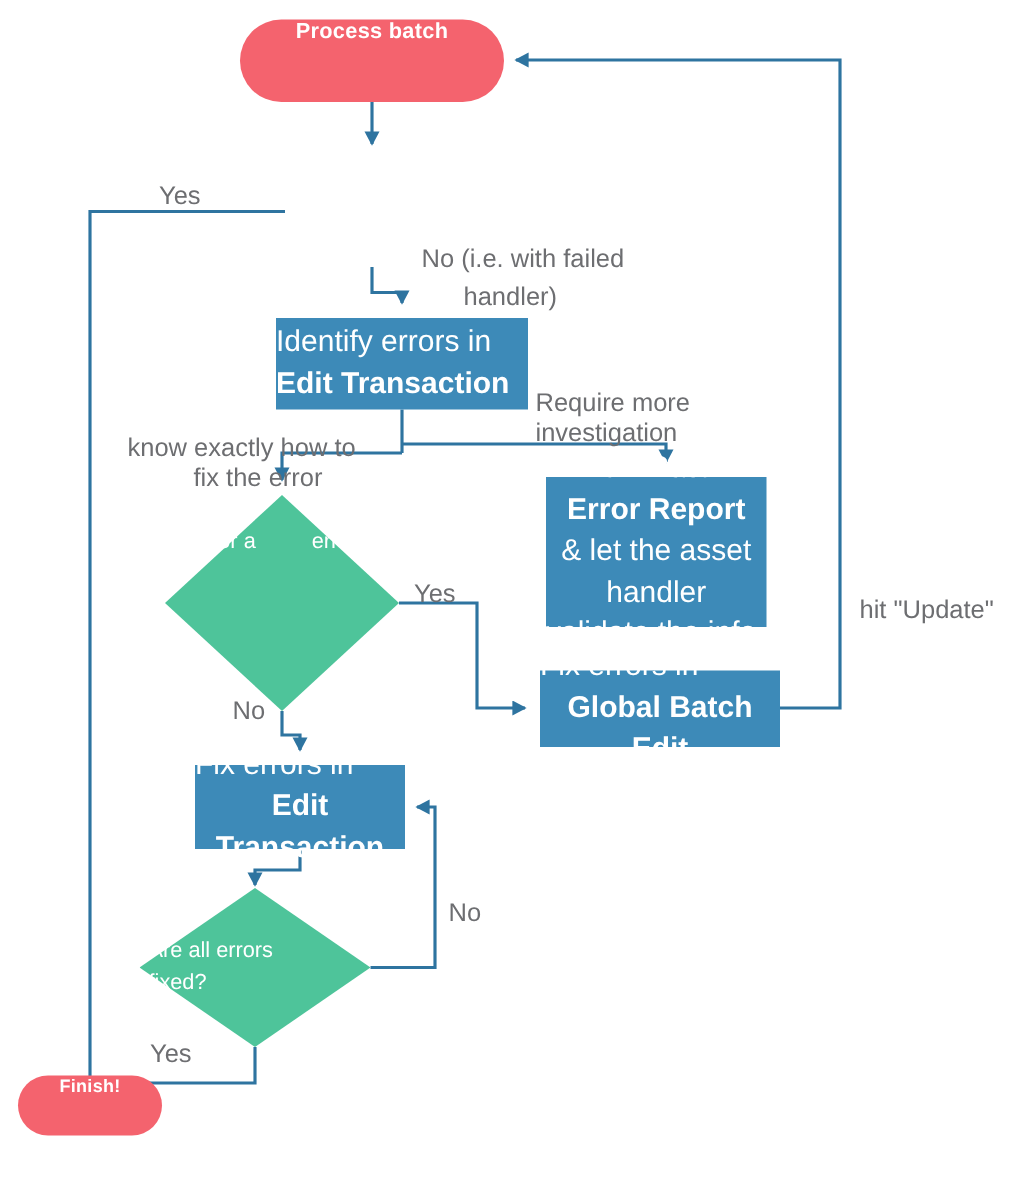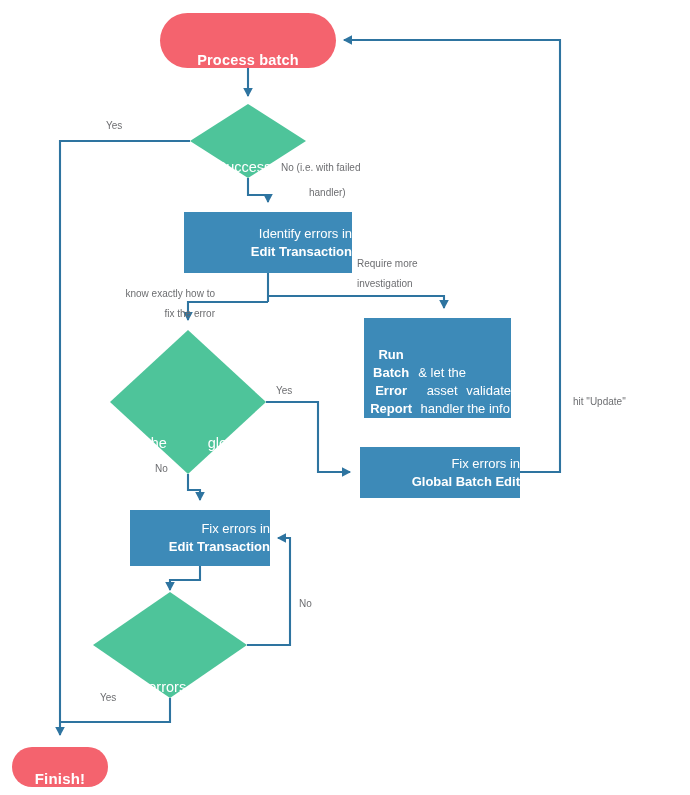--- a/index.html
+++ b/index.html
@@ -21,37 +21,37 @@
   #wires {
     position: absolute;
     left: 0;
     top: 0;
     width: 690px;
     height: 795px;
   }
   .node {
     position: absolute;
     display: flex;
-    align-items: flex-end;
+    align-items: flex-start;
     justify-content: center;
     text-align: center;
     color: #ffffff;
     box-sizing: border-box;
     z-index: 3;
   }
   .node-terminator {
     background: #f4636e;
     border-radius: 999px;
     font-size: 14.5px;
     font-weight: bold;
     letter-spacing: 0.2px;
   }
   .node-process {
     background: #3d8ab8;
-    font-size: 13px;
+    font-size: 20px;
     line-height: 1.38;
   }
   .node-process .ln-bold {
     font-weight: bold;
   }
   .node-decision {
     background: transparent;
   }
   .diamond-shape {
     position: absolute;
@@ -67,21 +67,21 @@
     position: relative;
     z-index: 2;
     font-size: 14.5px;
     line-height: 1.42;
     color: #ffffff;
     padding: 0 6px;
   }
   .edge-label {
     position: absolute;
     color: #6d6e71;
-    font-size: 10px;
+    font-size: 17px;
     line-height: 1.42;
     z-index: 4;
     white-space: nowrap;
   }
   .al-right { text-align: right; }
   .al-left { text-align: left; }
 </style>
 </head>
 <body>
 
@@ -118,31 +118,27 @@
       <path d="M 247 645 L 290 645 L 290 538 L 278 538" marker-end="url(#arw)"></path>
 
       <path d="M 170 698 L 170 722 L 60 722"></path>
     </g>
   </svg>
 
   <div class="node node-terminator" style="left:160px; top:13px; width:176px; height:55px;">
     <span>Process batch</span>
   </div>
 
-  <div class="node node-decision" style="left:190px; top:104px; width:116px; height:74px;">
-    <div class="diamond-shape"></div>
-    <div class="diamond-label">Success?</div>
-  </div>
 
   <div class="node node-process" style="left:184px; top:212px; width:168px; height:61px; flex-direction:column;">
     <span>Identify errors in</span>
     <span class="ln-bold">Edit Transaction</span>
   </div>
 
-  <div class="node node-process" style="left:364px; top:318px; width:147px; height:100px; flex-direction:row;">
+  <div class="node node-process" style="left:364px; top:318px; width:147px; height:100px; flex-direction:column;">
     <span class="ln-bold">Run Batch Error Report</span>
     <span>&amp; let the asset handler</span>
     <span>validate the info</span>
   </div>
 
   <div class="node node-decision" style="left:110px; top:330px; width:156px; height:144px; flex-direction:row;">
     <div class="diamond-shape"></div>
     <div class="diamond-label">Is the error a</div>
     <div class="diamond-label">global error?</div>
   </div>
@@ -150,27 +146,27 @@
   <div class="node node-process" style="left:360px; top:447px; width:160px; height:51px; flex-direction:column;">
     <span>Fix errors in</span>
     <span class="ln-bold">Global Batch Edit</span>
   </div>
 
   <div class="node node-process" style="left:130px; top:510px; width:140px; height:56px; flex-direction:column;">
     <span>Fix errors in</span>
     <span class="ln-bold">Edit Transaction</span>
   </div>
 
-  <div class="node node-decision" style="left:93px; top:592px; width:154px; height:106px; flex-direction:row;">
+  <div class="node node-decision" style="left:93px; top:592px; width:154px; height:106px; flex-direction:column;">
     <div class="diamond-shape"></div>
     <div class="diamond-label">Are all errors</div>
     <div class="diamond-label">fixed?</div>
   </div>
 
-  <div class="node node-terminator" style="left:12px; top:747px; width:96px; height:40px; font-size:15px;">
+  <div class="node node-terminator" style="left:12px; top:717px; width:96px; height:40px; font-size:12px;">
     <span>Finish!</span>
   </div>
 
   <div class="edge-label al-left" style="left:106px; top:119px;">Yes</div>
 
   <div class="edge-label al-left" style="left:281px; top:161px;">No (i.e. with failed</div>
   <div class="edge-label al-left" style="left:309px; top:186px;">handler)</div>
 
   <div class="edge-label al-left" style="left:357px; top:257px;">Require more</div>
   <div class="edge-label al-left" style="left:357px; top:277px;">investigation</div>

